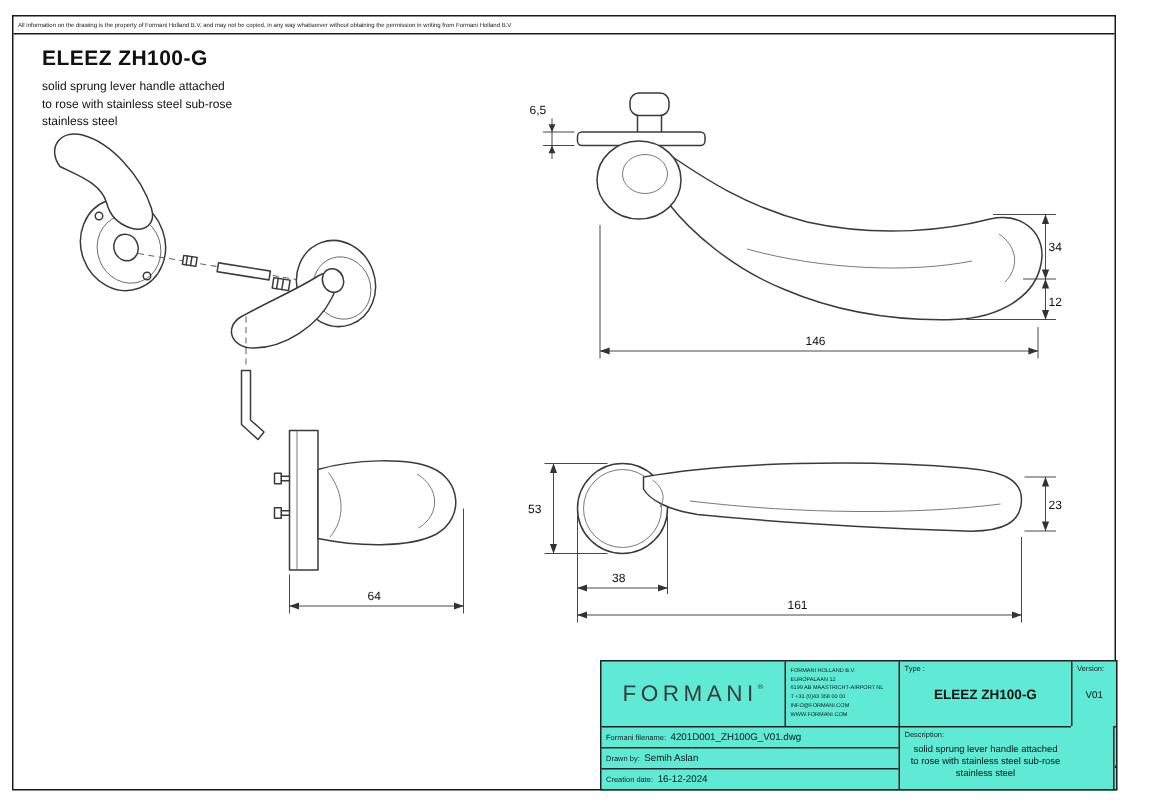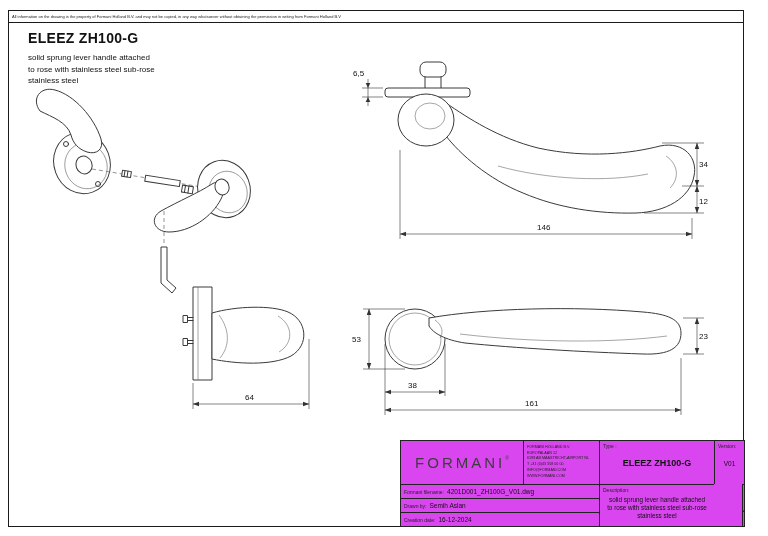--- a/index.html
+++ b/index.html
@@ -13,21 +13,21 @@
   .v-iso{left:28px;top:85px;}
   .v-top{left:348px;top:58px;}
   .v-side{left:178px;top:282px;}
   .v-front{left:345px;top:288px;}
   .s{fill:#fff;stroke:#3a3a3a;stroke-width:1;stroke-linejoin:round;}
   .sn{fill:none;stroke:#3a3a3a;stroke-width:1;stroke-linejoin:round;stroke-linecap:round;}
   .thin{fill:none;stroke:#6a6a6a;stroke-width:0.6;}
   .dash{fill:none;stroke:#666;stroke-width:0.7;stroke-dasharray:4 3;}
   .dim{stroke:#333;stroke-width:0.6;fill:none;}
   .dt{font-family:"Liberation Sans",sans-serif;font-size:8px;fill:#111;}
-  .title-block{position:absolute;left:400px;top:440px;width:345px;height:87px;border:1px solid #222;box-sizing:border-box;display:grid;grid-template-columns:122px 76px 115px 1fr;grid-template-rows:43px 1fr 1fr 1fr;background:#d946ef;}
+  .title-block{position:absolute;left:400px;top:440px;width:345px;height:87px;border:1px solid #222;box-sizing:border-box;display:grid;grid-template-columns:122px 76px 115px 1fr;grid-template-rows:43px 1fr 1fr 1fr;background:#5eead4;}
   .cell{position:relative;box-sizing:border-box;overflow:hidden;}
   .bl{border-left:1px solid #222;}
   .bt{border-top:1px solid #222;}
   .cell-label{position:absolute;top:2px;left:3px;font-size:5px;color:#222;white-space:nowrap;}
   .logo-cell{grid-column:1;grid-row:1;display:flex;align-items:center;justify-content:center;}
   .logo-text{font-size:15px;letter-spacing:3px;color:#3d3d3d;}
   .logo-reg{font-size:5px;color:#3d3d3d;position:relative;top:-5px;}
   .addr-cell{grid-column:2;grid-row:1;padding:4px 2px 2px 3px;}
   .addr-cell div{font-size:3.7px;line-height:1.55;color:#222;white-space:nowrap;}
   .type-cell{grid-column:3;grid-row:1;}

